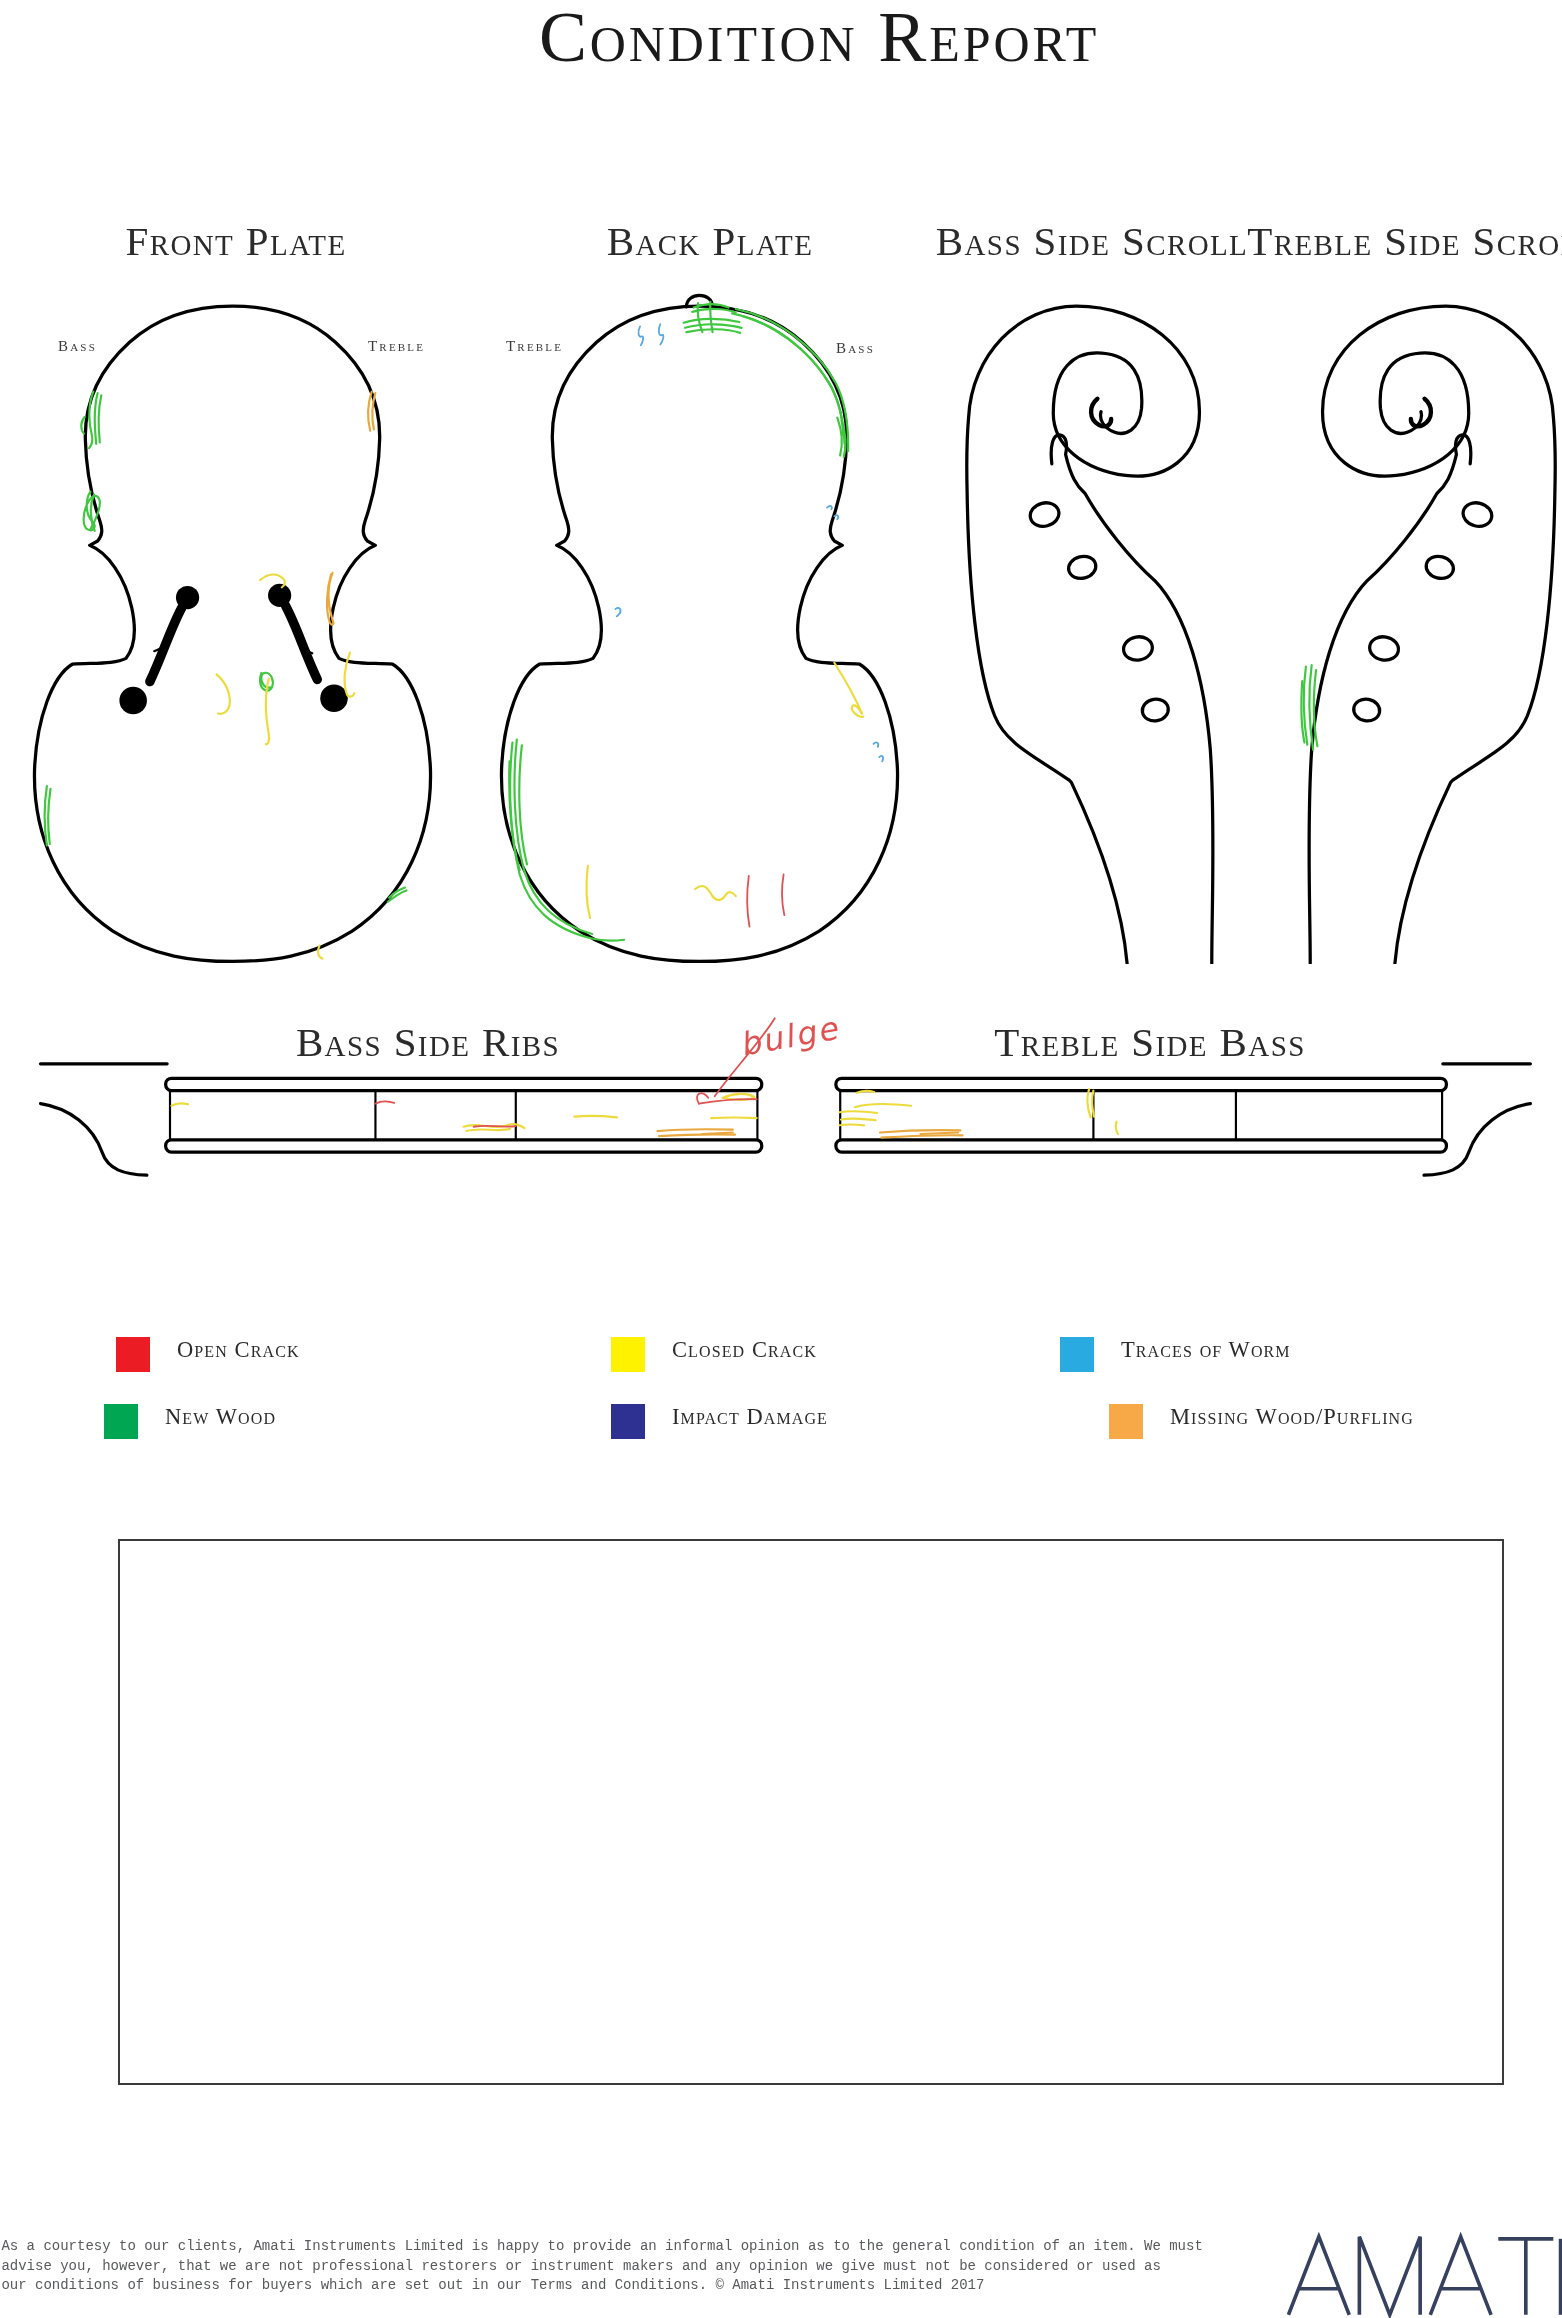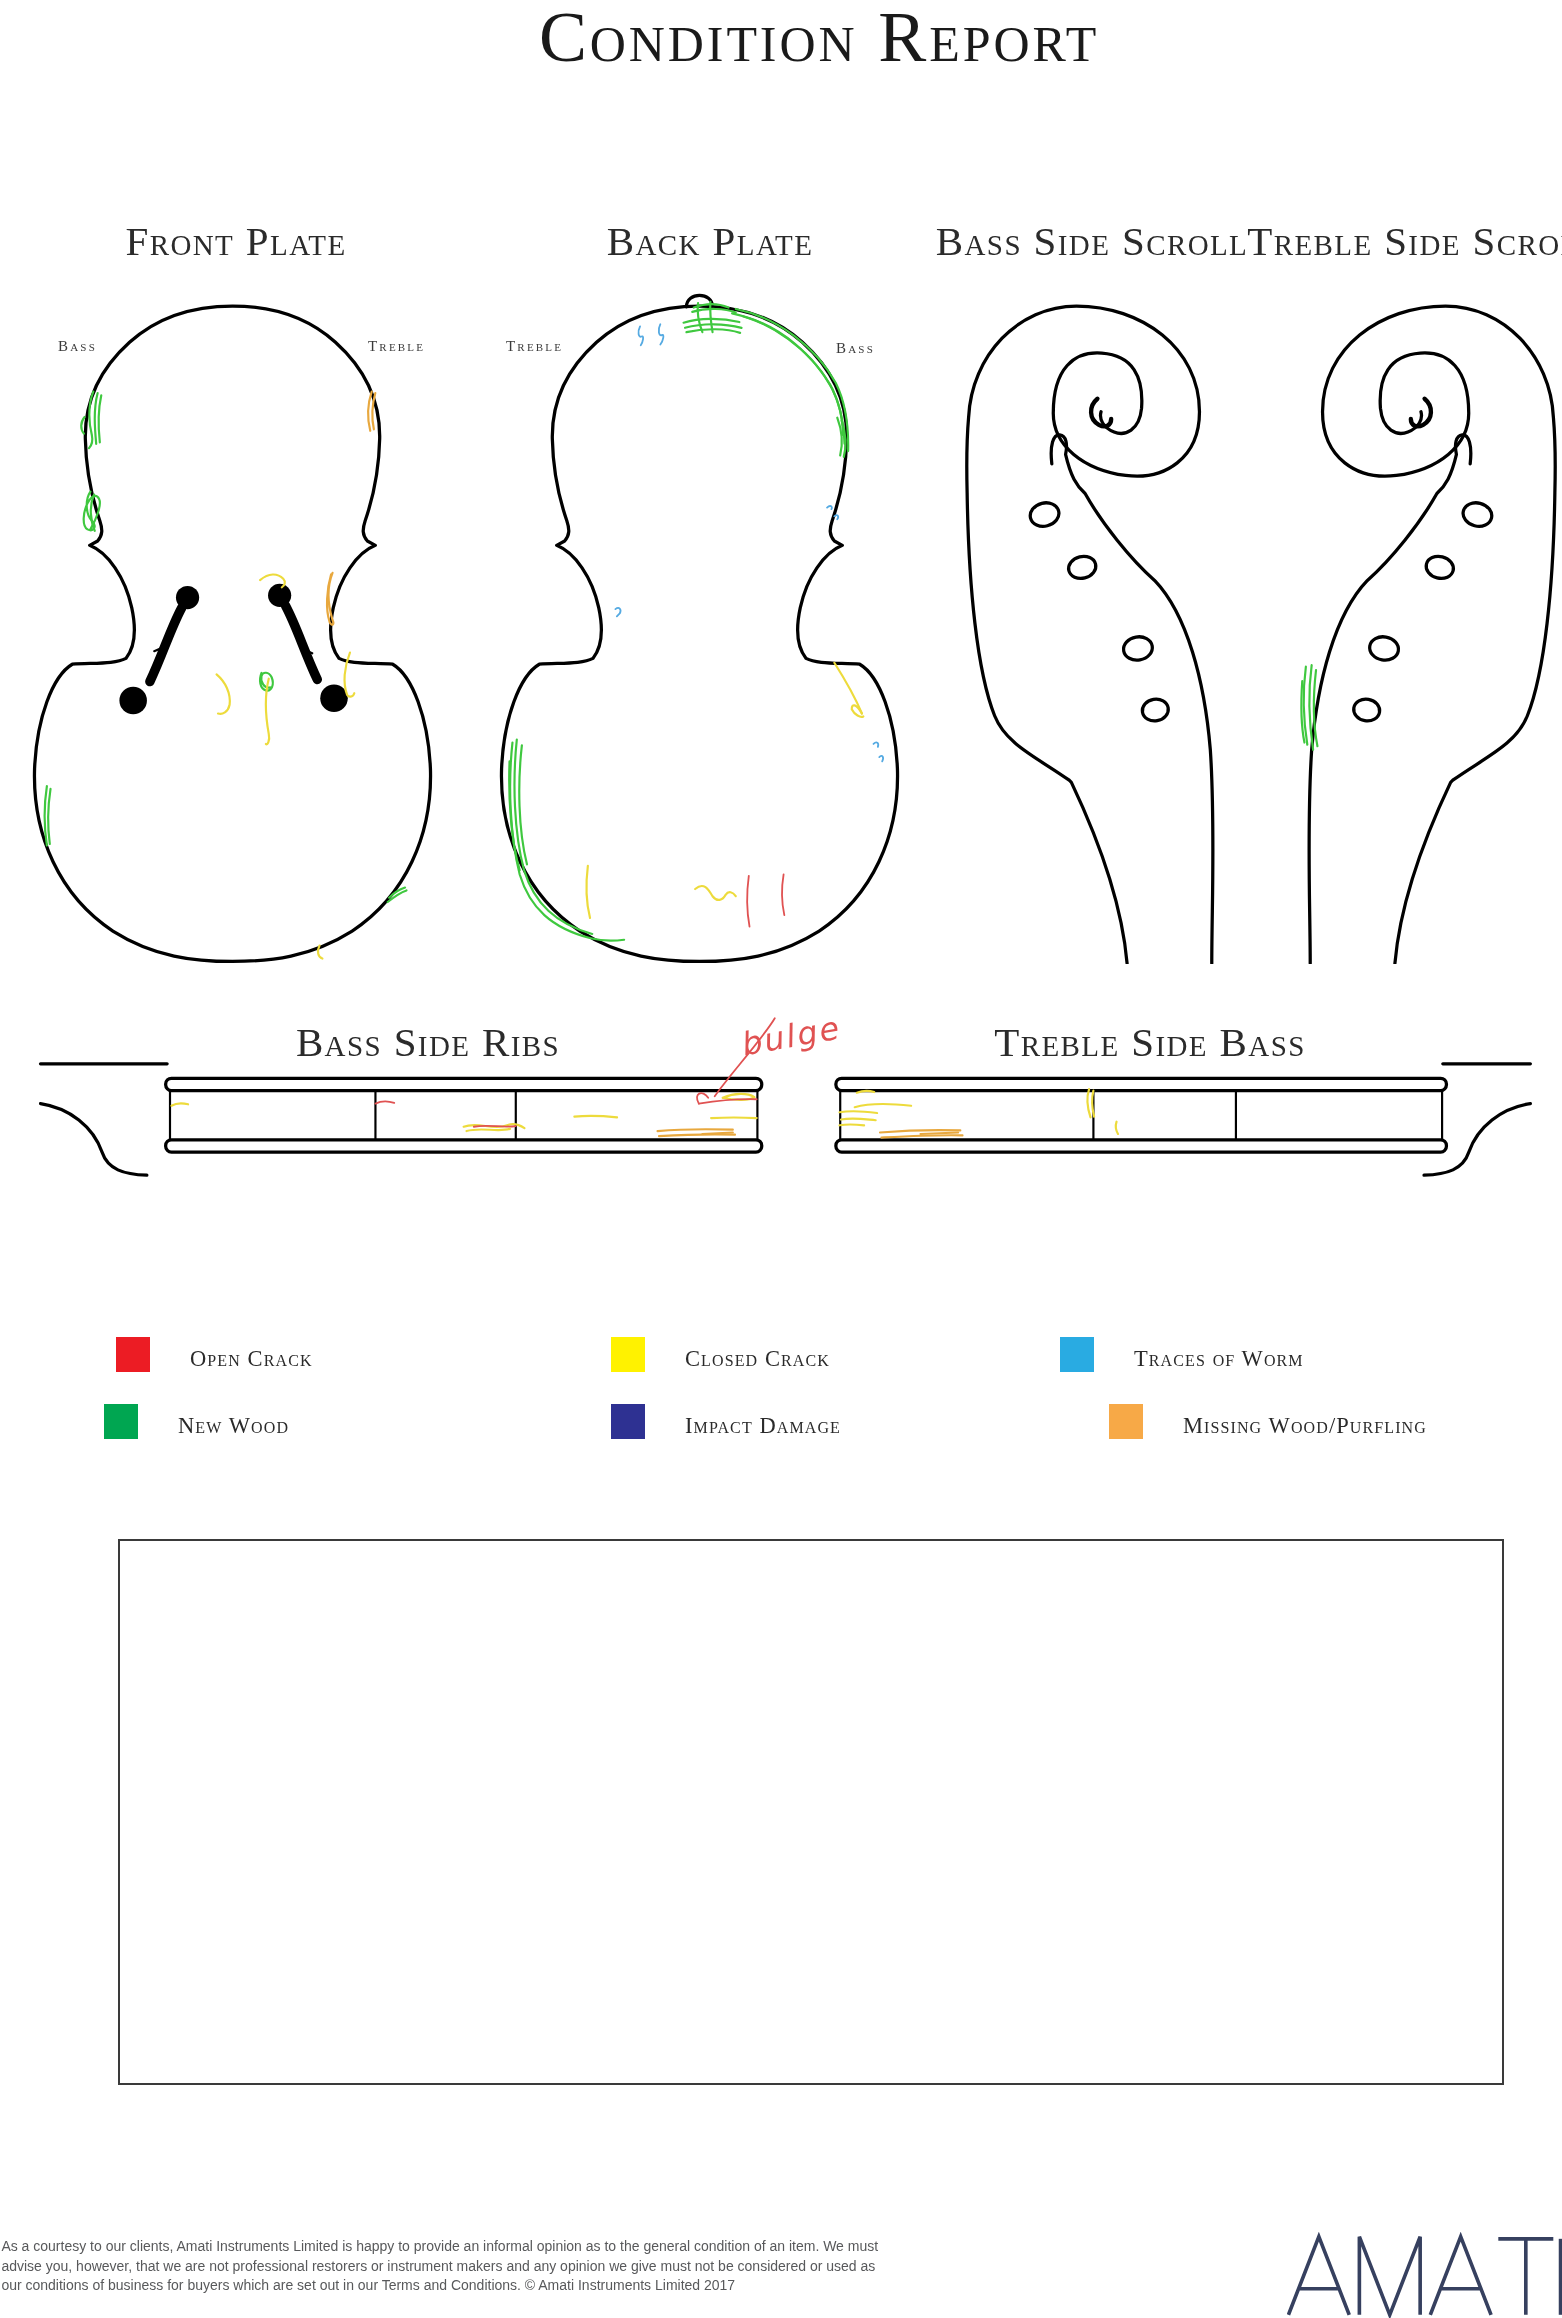--- a/index.html
+++ b/index.html
@@ -14,28 +14,28 @@
   svg{position:absolute;overflow:hidden}
   .ink{stroke:#000;fill:none;stroke-width:4.5;stroke-linecap:round;stroke-linejoin:round}
   .ink-thin{stroke:#000;fill:none;stroke-width:3;stroke-linecap:round}
   .fill-ink{fill:#000;stroke:none}
   .fstem{stroke:#000;fill:none;stroke-width:13;stroke-linecap:round}
   .mg{stroke:var(--mark-green,#3FC83F);fill:none;stroke-width:3;stroke-linecap:round;stroke-linejoin:round}
   .my{stroke:var(--mark-yellow,#EFDC3A);fill:none;stroke-width:3;stroke-linecap:round;stroke-linejoin:round}
   .mo{stroke:var(--mark-orange,#E8A83E);fill:none;stroke-width:3;stroke-linecap:round;stroke-linejoin:round}
   .mr{stroke:var(--mark-red,#E05252);fill:none;stroke-width:2.5;stroke-linecap:round;stroke-linejoin:round}
   .mb{stroke:var(--mark-blue,#55AAE2);fill:none;stroke-width:2.5;stroke-linecap:round;stroke-linejoin:round}
-  .legend-item{position:absolute;display:flex;align-items:flex-end;gap:40px;height:35px}
+  .legend-item{position:absolute;display:flex;align-items:flex-start;gap:27px;height:35px}
   .legend-swatch{width:34px;height:35px;flex:0 0 auto}
   .legend-label{font-variant:small-caps;font-size:22.5px;letter-spacing:1.1px;color:#2a2a2a;white-space:nowrap}
   .comments-box{left:118px;top:1539px;width:1386px;height:546px;border:2.2px solid #3a3a3a;box-sizing:border-box}
   .comments-head{position:absolute;left:0;top:0;width:100%;height:80px;border-bottom:1.8px solid #3a3a3a;box-sizing:border-box}
   .comments-title{position:absolute;left:38px;top:22px;font-variant:small-caps;font-size:27px;letter-spacing:1.4px;color:#2b2b2b}
   .comments-body{position:absolute;left:0;top:81px;width:100%;height:calc(100% - 81px)}
-  .footer-text{left:1.4px;top:2237px;font-family:Liberation Sans, sans-serif;font-size:14px;
+  .footer-text{left:1.4px;top:2237px;font-family:Liberation Mono, monospace;font-size:14px;
       line-height:19.6px;color:var(--footer-text,#58595B)}
   .footer-text div{white-space:nowrap}
   .bulge-text{font-family:"DejaVu Sans", sans-serif;font-style:italic;font-size:44px;letter-spacing:3px}
 </style>
 </head>
 <body>
 
 <div class="abs page-title smcaps">Condition Report</div>
 
 <div class="abs sec-h smcaps" style="left:236px;top:217px">Front Plate</div>

